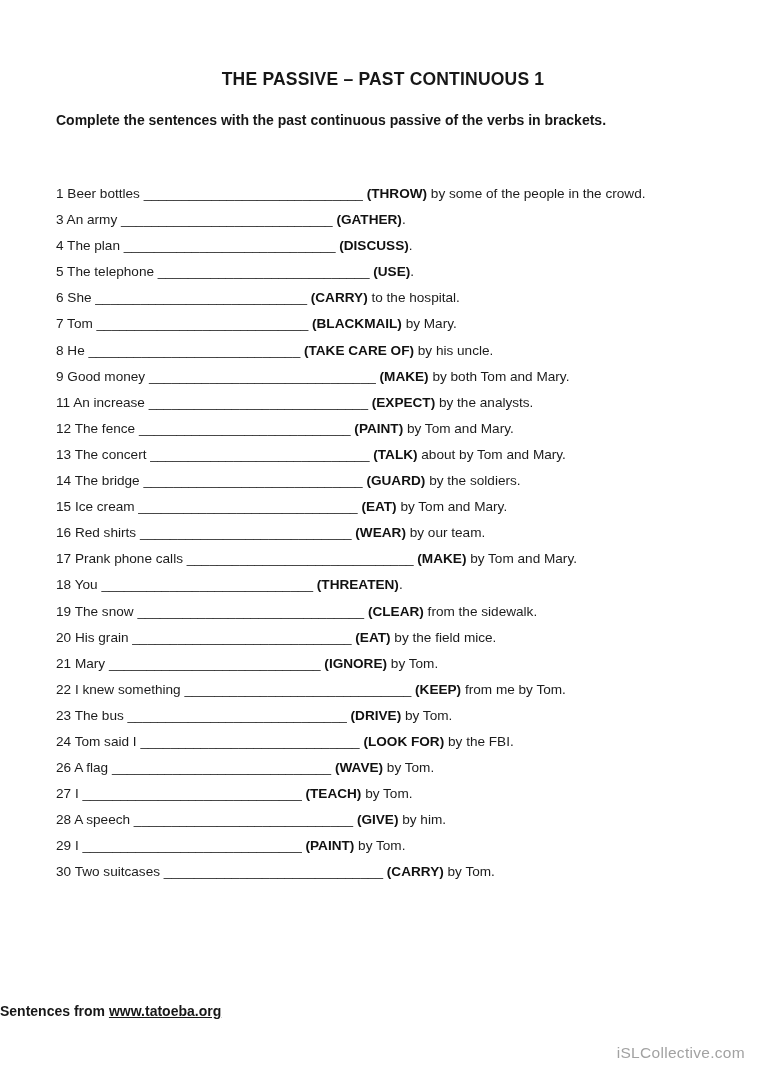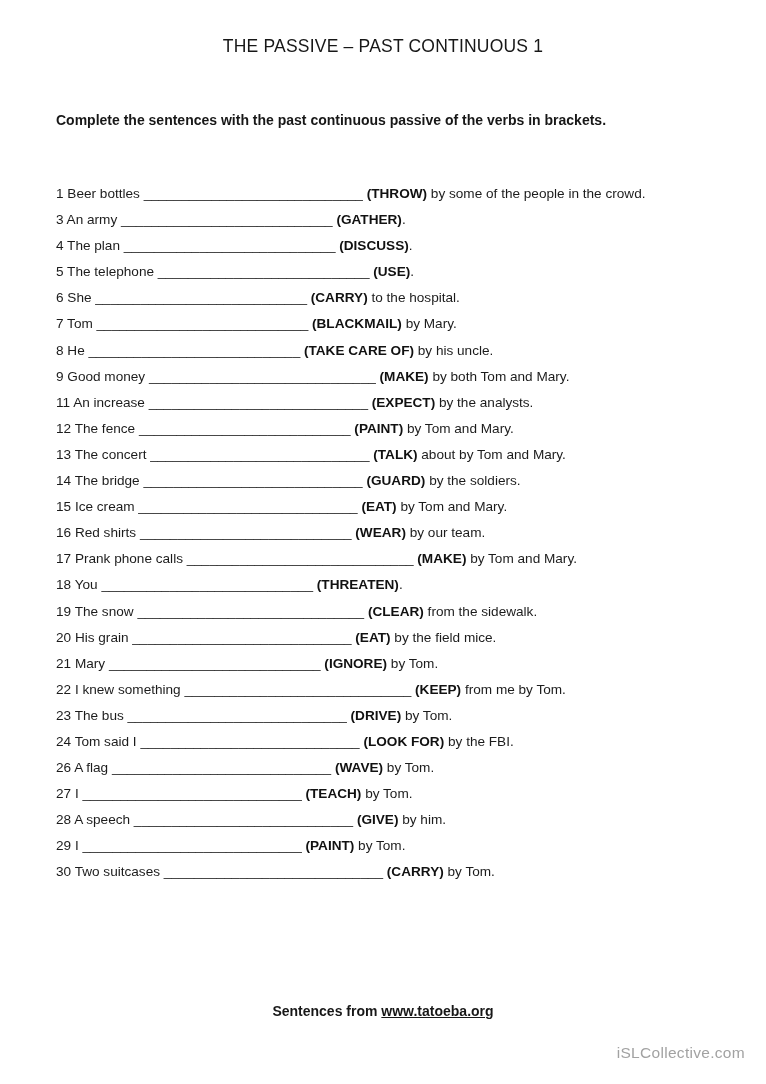--- a/index.html
+++ b/index.html
@@ -11,26 +11,26 @@
     position: relative;
     width: 766px;
     height: 1084px;
     background: #ffffff;
     font-family: "Liberation Sans", sans-serif;
     color: #1c1c1c;
     overflow: hidden;
   }
   .title {
     position: absolute;
-    top: 36px;
+    top: 69px;
     left: 0;
     width: 100%;
     text-align: center;
     font-size: 17.5px;
-    font-weight: normal;
+    font-weight: bold;
     letter-spacing: 0.2px;
     color: #171717;
   }
   .instruction {
     position: absolute;
     top: 112px;
     left: 56px;
     right: 40px;
     font-size: 14px;
     font-weight: bold;
@@ -54,21 +54,20 @@
   }
   .sentence .blank {
     letter-spacing: 0;
     color: #1c1c1c;
   }
   .footer {
     position: absolute;
     top: 1003px;
     left: 0;
     width: 100%;
-    text-align: center;
     font-size: 14px;
     font-weight: bold;
     color: #171717;
   }
   .footer .link {
     text-decoration: underline;
   }
   .watermark {
     position: absolute;
     right: 21px;

